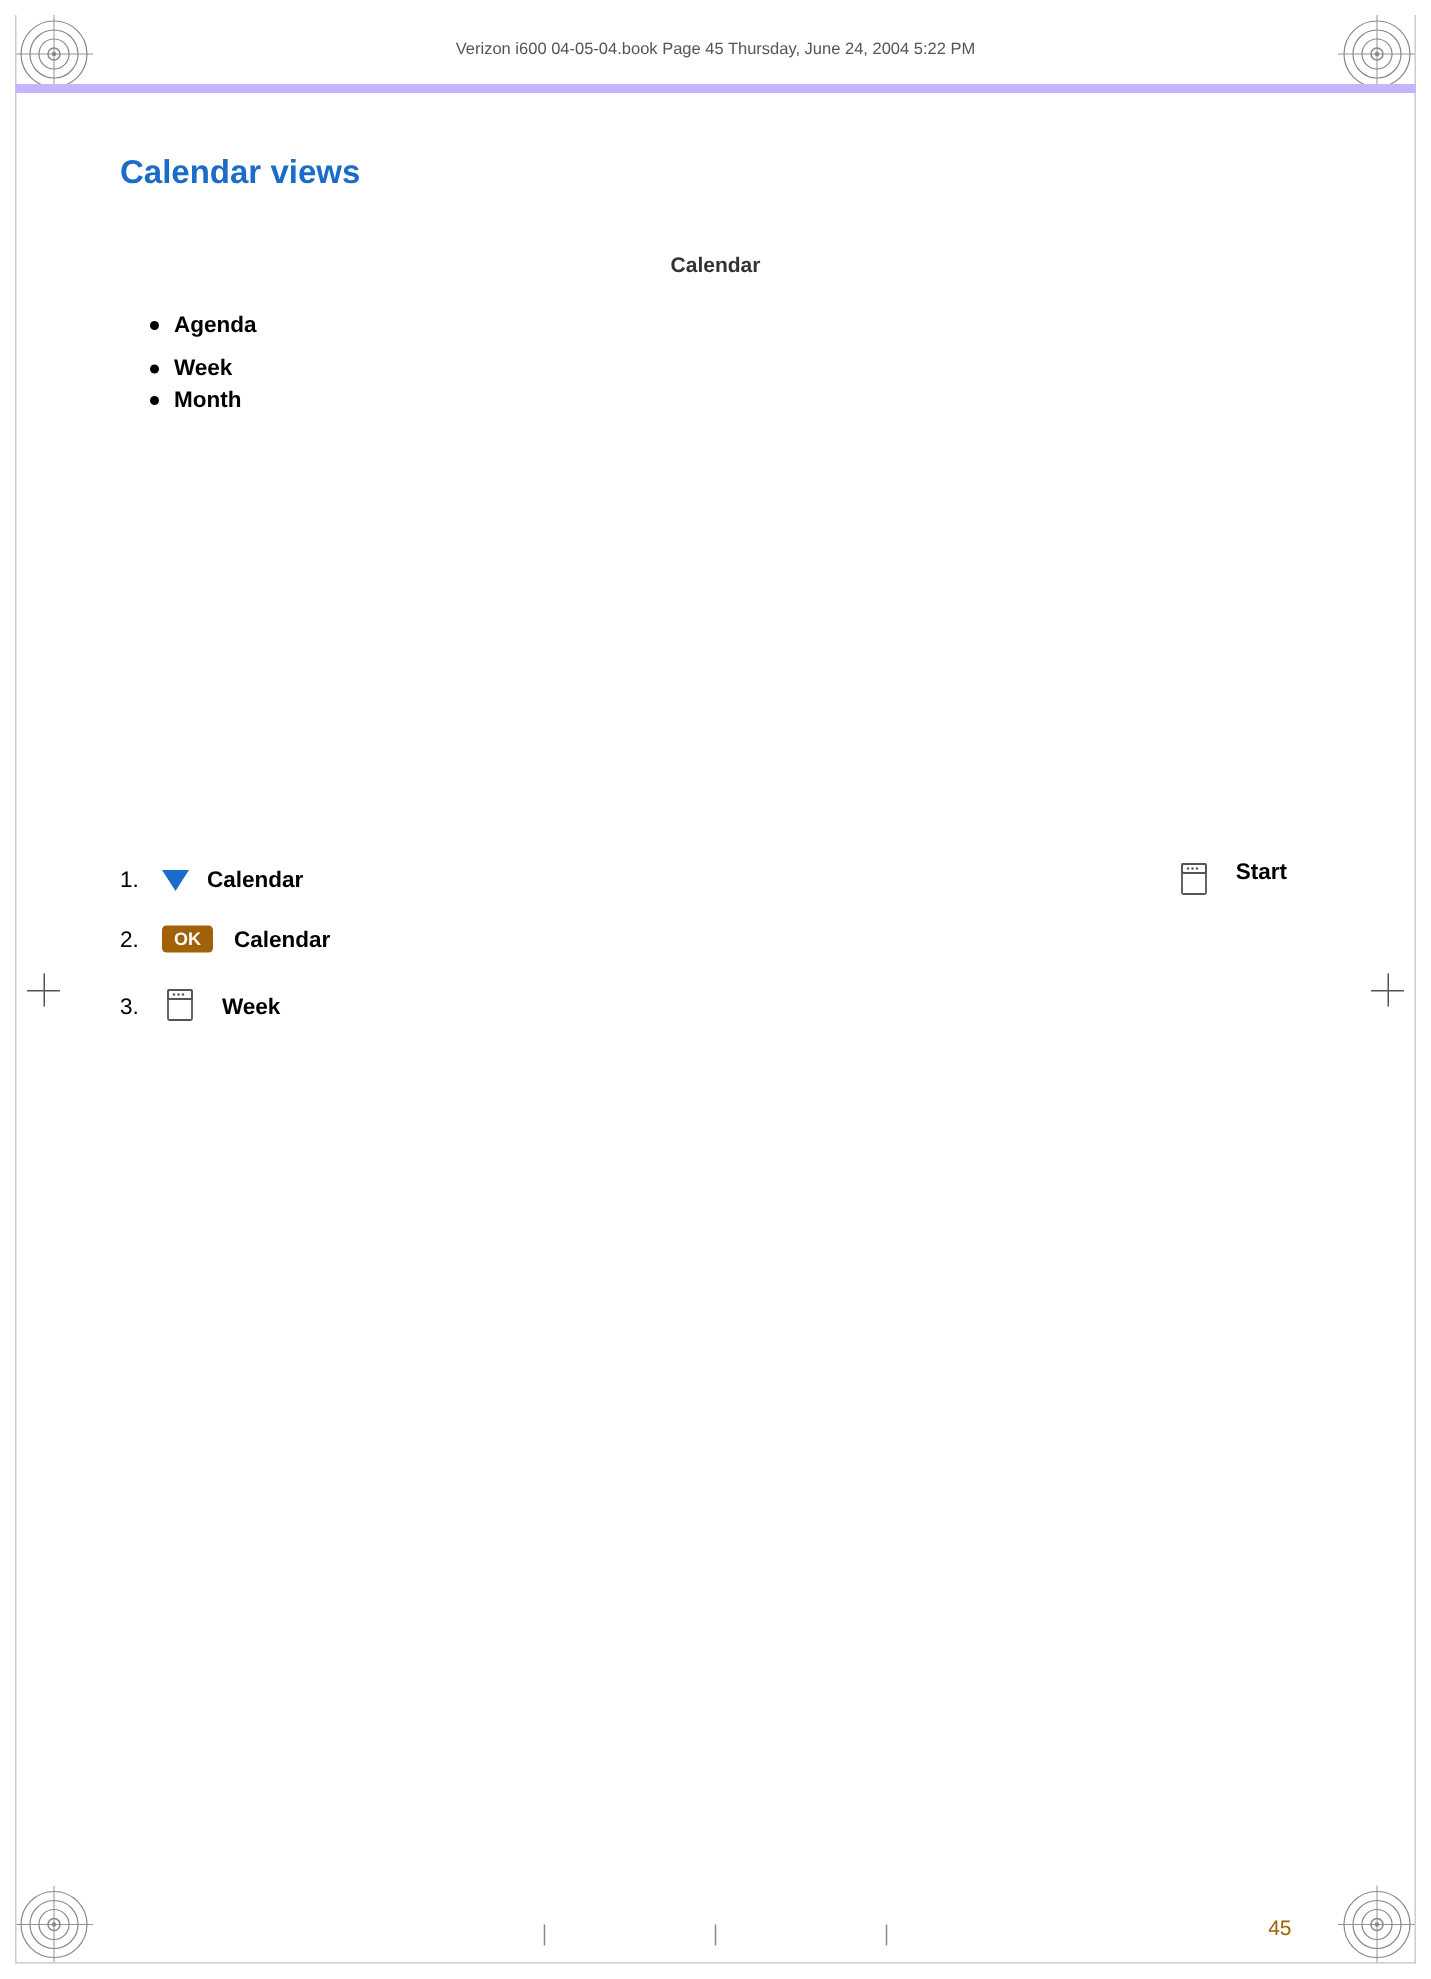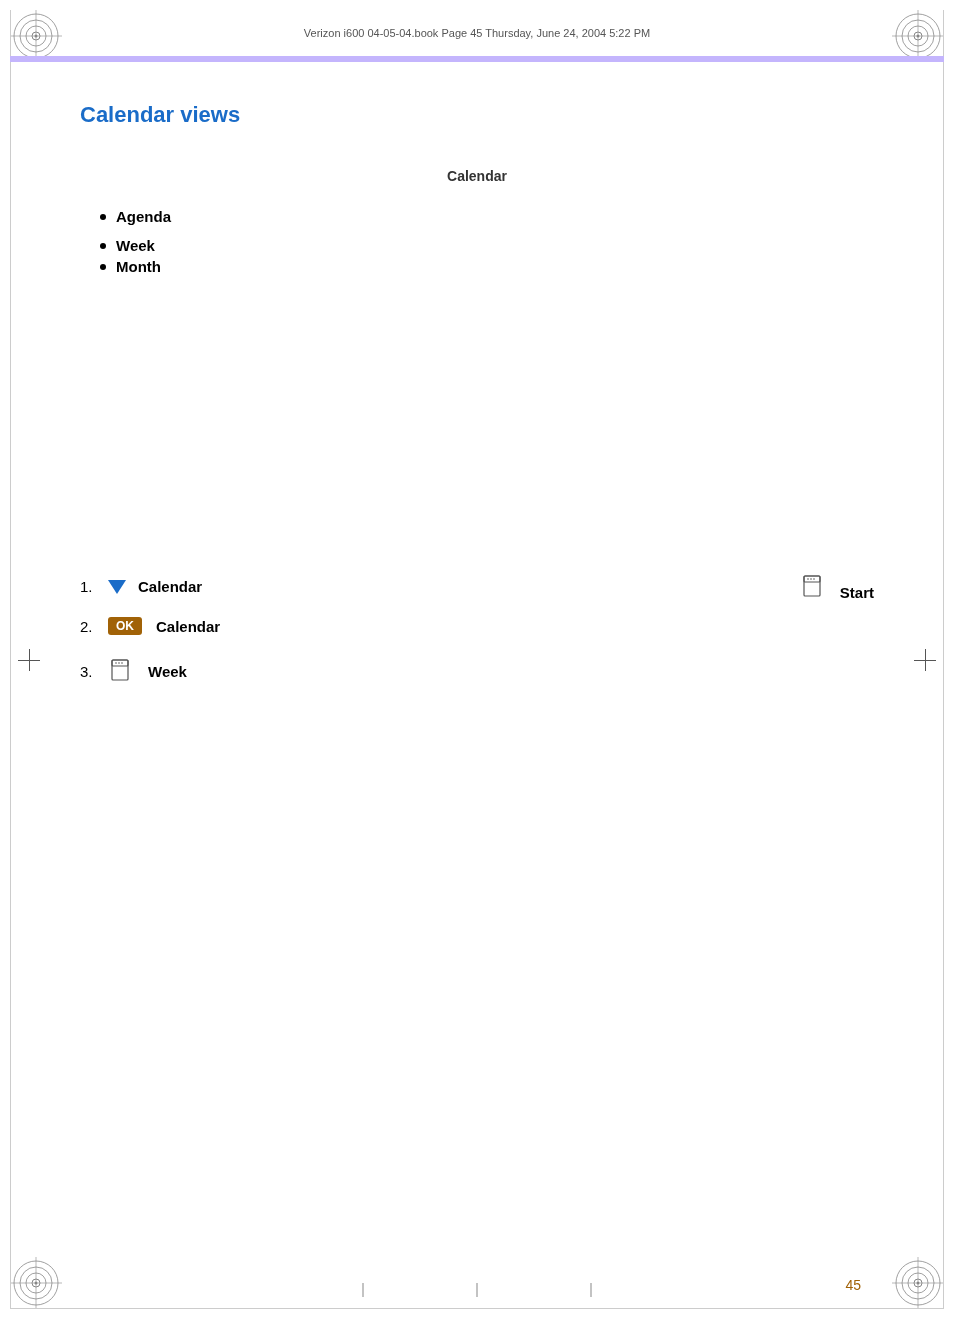--- a/index.html
+++ b/index.html
@@ -330,21 +330,21 @@
 <div class="steps-container">
 
   <div class="step-line" style="position: relative;">
     <span class="step-num">1.</span>
     <div class="step-body">
 
       <span class="down-arrow"></span>
       <strong>Calendar</strong>
     </div>
 
-    <div style="display:flex; align-items:flex-end; gap:6px; position:absolute; right:0; top:50%; transform:translateY(-50%);">
+    <div style="display:flex; align-items:flex-start; gap:6px; position:absolute; right:16px; top:50%; transform:translateY(-50%);">
       <span class="menu-icon">
         <svg width="28" height="28" viewBox="0 0 28 28" xmlns="http://www.w3.org/2000/svg">
           <rect x="4" y="3" width="16" height="20" rx="1" fill="none" stroke="#555" stroke-width="1.2"></rect>
           <rect x="4" y="3" width="16" height="6" rx="1" fill="none" stroke="#555" stroke-width="1.2"></rect>
           <circle cx="8" cy="6" r="0.8" fill="#555"></circle>
           <circle cx="11" cy="6" r="0.8" fill="#555"></circle>
           <circle cx="14" cy="6" r="0.8" fill="#555"></circle>
         </svg>
       </span>
       <strong>Start</strong>

